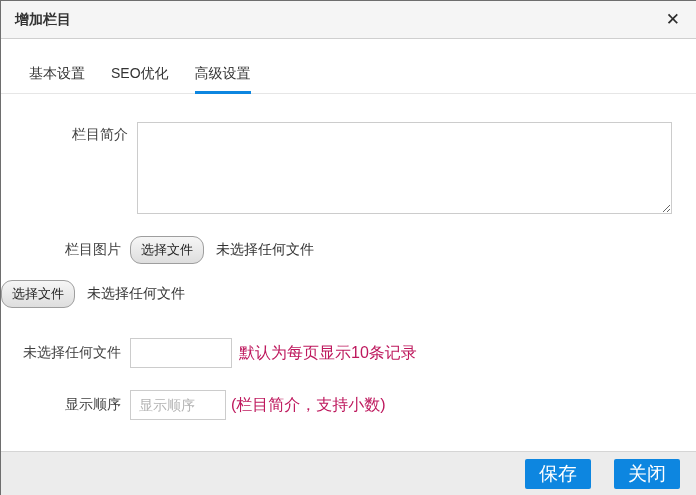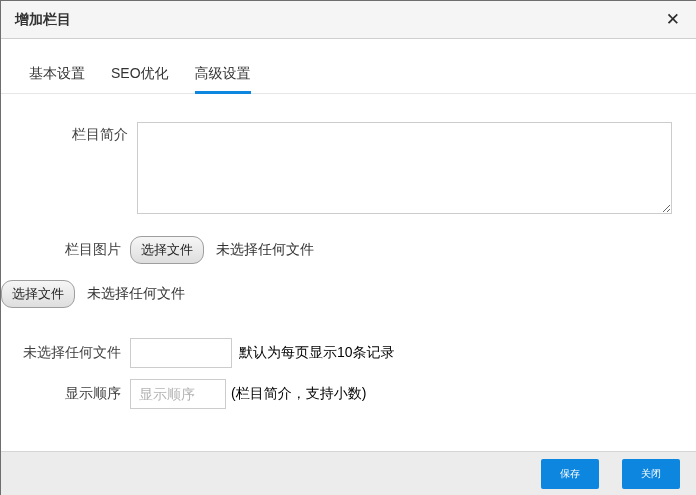--- a/index.html
+++ b/index.html
@@ -63,56 +63,56 @@
     border: 1px solid #ccc; background: #fff;
     resize: both;
     font-family: "Liberation Sans", "DejaVu Sans", sans-serif;
     font-size: 14px; color: #333; padding: 4px 6px;
     outline: none;
   }
 
   .row-image { margin-top: 22px; }
   .row-ad { margin-top: 16px; }
   .row-pagesize { margin-top: 30px; }
-  .row-order { margin-top: 11px; }
+  .row-order { margin-top: 22px; }
 
   .file-btn {
     border: 1px solid #9e9e9e; border-radius: 11px;
     background: linear-gradient(#f6f6f6, #dedede);
     font-size: 13px; color: #222;
     padding: 4px 10px; cursor: pointer;
     font-family: "Liberation Sans", "DejaVu Sans", sans-serif;
   }
   .file-status { font-size: 14px; color: #333; margin-left: 12px; }
 
   .txt-input {
     width: 102px; height: 30px;
     border: 1px solid #ccc; background: #fff;
     font-size: 14px; color: #333; padding: 0 8px;
     outline: none;
     font-family: "Liberation Sans", "DejaVu Sans", sans-serif;
   }
   .txt-input.order { width: 96px; }
   .txt-input::placeholder { color: #b3b3b3; opacity: 1; }
-  .hint { font-size: 14px; color: #000000; margin-left: 7px; white-space: nowrap; }
+  .hint { font-size: 16px; color: #be185d; margin-left: 7px; white-space: nowrap; }
   .hint.tight { margin-left: 5px; }
 
   
   .dlg-footer {
     flex: 0 0 44px; height: 44px;
     background: #ececec;
     border-top: 1px solid #d5d5d5;
     display: flex; align-items: center; justify-content: flex-end;
     gap: 23px; padding-right: 16px;
   }
   .btn {
     min-width: 58px; height: 30px;
     background: #0d86e0; color: #fff;
     border: none; border-radius: 2px;
-    font-size: 10px; cursor: pointer;
+    font-size: 19px; cursor: pointer;
     padding: 0 14px;
     font-family: Liberation Mono, monospace;
   }
 </style>
 </head>
 <body>
 
 <div class="dialog">
 
   <div class="dlg-header">

